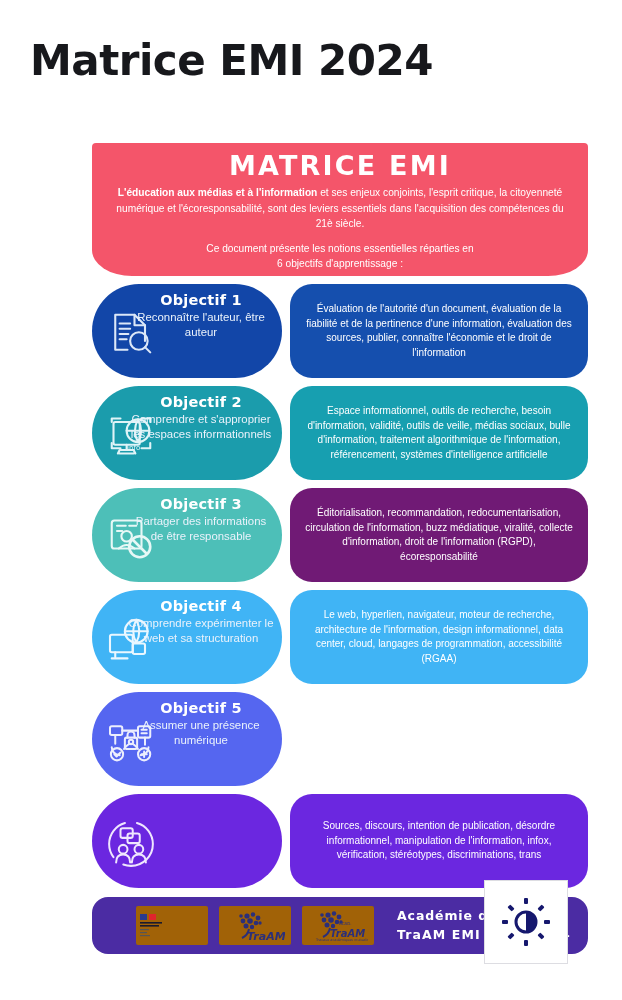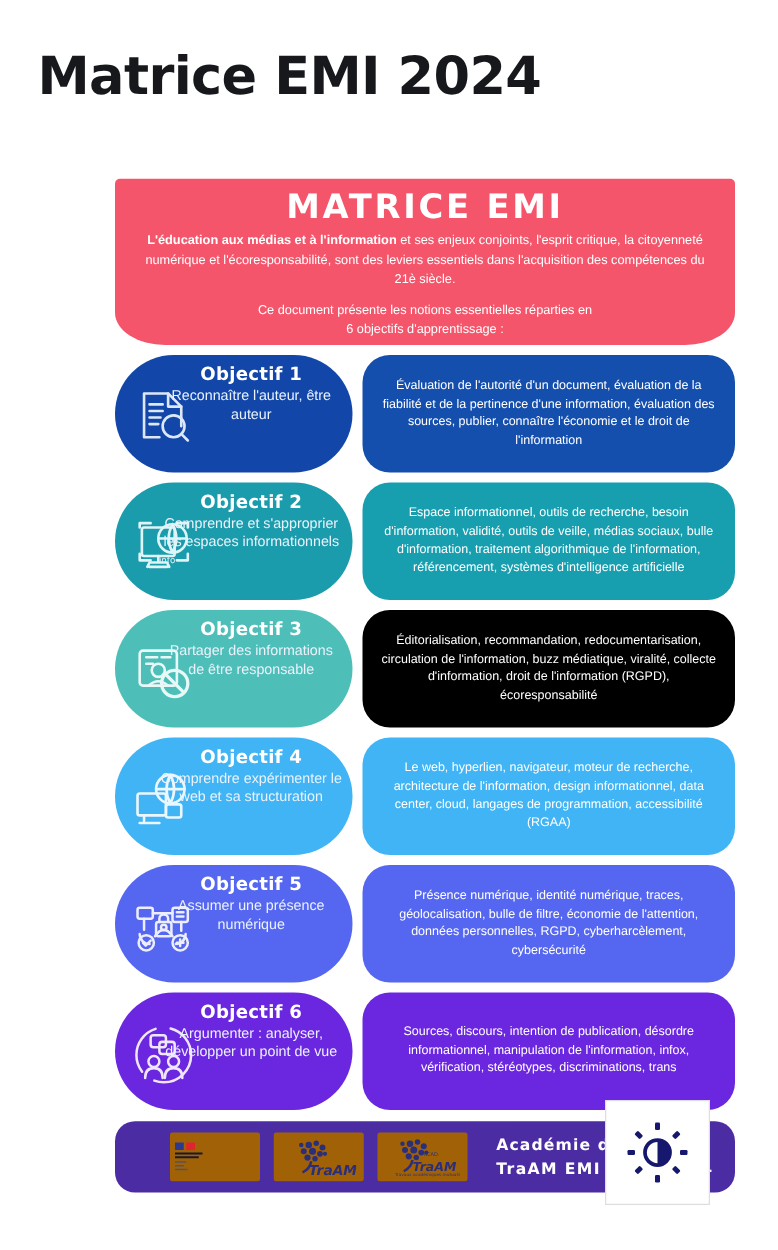--- a/index.html
+++ b/index.html
@@ -249,21 +249,21 @@
             <path d="M18 44 q9 -8 18 0"></path>
             <circle cx="42" cy="42" r="12" stroke-width="3"></circle>
             <path d="M34 34 l16 16" stroke-width="3"></path>
           </svg>
         </span>
         <div class="obj-left-text">
           <div class="obj-num">Objectif 3</div>
           <div class="obj-label">Partager des informations de être responsable</div>
         </div>
       </div>
-      <div class="obj-right" style="background:#000000">Éditorialisation, recommandation, redocumentarisation,  circulation de l'information, buzz médiatique, viralité, collecte d'information, droit de l'information (RGPD), écoresponsabilité</div>
+      <div class="obj-right" style="background:#701a75">Éditorialisation, recommandation, redocumentarisation,  circulation de l'information, buzz médiatique, viralité, collecte d'information, droit de l'information (RGPD), écoresponsabilité</div>
     </div>
 
     <div class="obj-row">
       <div class="obj-left" style="background:#40b4f5">
         <span class="obj-icon">
           <svg viewBox="0 0 64 64" fill="none" stroke="#eaf7ff" stroke-width="2.4" stroke-linecap="round" stroke-linejoin="round">
             <rect x="8" y="26" width="26" height="20" rx="2"></rect>
             <path d="M14 46 v5 M10 53 h18"></path>
             <rect x="34" y="36" width="14" height="12" rx="2"></rect>
             <circle cx="38" cy="22" r="13"></circle>
@@ -295,40 +295,35 @@
             <path d="M13 46 l2.5 2.5 L20 44"></path>
             <circle cx="47" cy="46" r="7"></circle>
             <path d="M47 43 v6 M44 46 h6"></path>
           </svg>
         </span>
         <div class="obj-left-text">
           <div class="obj-num">Objectif 5</div>
           <div class="obj-label">Assumer une présence numérique</div>
         </div>
       </div>
-      <div class="obj-right" style="background:#5566f0">Présence numérique, identité numérique, traces, géolocalisation, bulle de filtre, économie de l'attention, données personnelles, RGPD, cyberharcèlement, cybersécurité</div>
     </div>
 
     <div class="obj-row">
       <div class="obj-left" style="background:#6b27e0">
         <span class="obj-icon">
           <svg viewBox="0 0 64 64" fill="none" stroke="#efe6fe" stroke-width="2.3" stroke-linecap="round" stroke-linejoin="round">
             <circle cx="32" cy="32" r="25" stroke-dasharray="48 14"></circle>
             <rect x="20" y="14" width="14" height="11" rx="2.5"></rect>
             <rect x="28" y="20" width="14" height="11" rx="2.5"></rect>
             <circle cx="23" cy="38" r="5"></circle>
             <path d="M15 53 q0 -9 8 -9 q8 0 8 9"></path>
             <circle cx="41" cy="38" r="5"></circle>
             <path d="M33 53 q0 -9 8 -9 q8 0 8 9"></path>
           </svg>
         </span>
-        <div class="obj-left-text">
-          <div class="obj-num">Objectif 6</div>
-          <div class="obj-label">Argumenter : analyser, développer un point de vue</div>
-        </div>
       </div>
       <div class="obj-right" style="background:#6b27e0">Sources, discours, intention de publication, désordre informationnel, manipulation de l'information, infox, vérification, stéréotypes, discriminations, trans</div>
     </div>
 
     <div class="ig-footer">
       <div class="logo-box">
         <svg width="62" height="33" viewBox="0 0 62 33">
           <rect x="4" y="5" width="7" height="6" fill="#2b3a8f"></rect>
           <rect x="13" y="5" width="7" height="6" fill="#e0242c"></rect>
           <rect x="4" y="13" width="22" height="1.6" fill="#1a1a2e"></rect>

